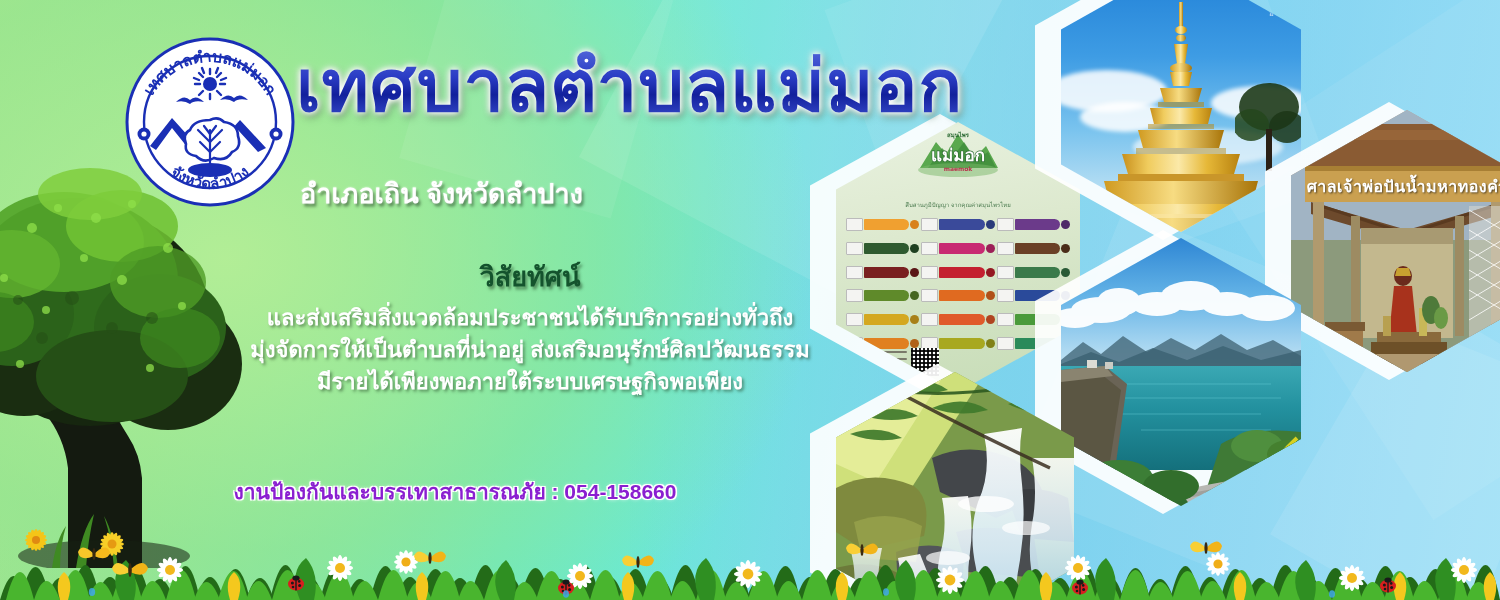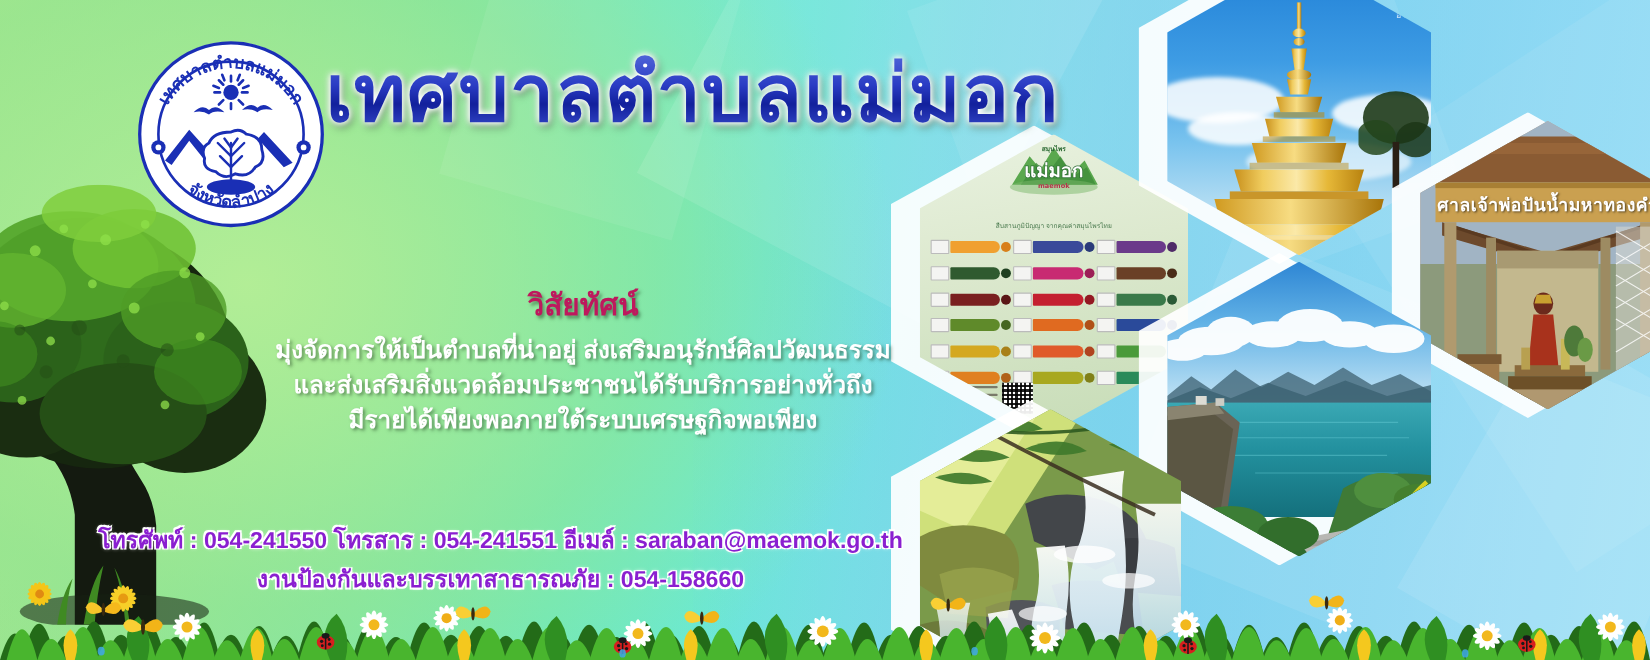--- a/index.html
+++ b/index.html
@@ -89,21 +89,21 @@
     text-shadow:2px 3px 3px rgba(30,60,30,0.55), 0 0 2px rgba(255,255,255,0.9);
     white-space:nowrap;
   }
 
   
   .vision-wrap {
     position:absolute; left:230px; top:255px; width:600px;
     text-align:center;
   }
   .vision-head {
-    font-size:27px; font-weight:bold; color:#be185d;
+    font-size:27px; font-weight:bold; color:#14532d;
     text-shadow:2px 3px 3px rgba(30,60,30,0.5);
     margin-bottom:4px;
   }
   .vision-line {
     font-size:22px; font-weight:bold; color:#ffffff;
     text-shadow:2px 2px 3px rgba(30,60,30,0.5);
     line-height:1.45;
     white-space:nowrap;
   }
 
@@ -679,30 +679,30 @@
       <text font-family="DejaVu Sans, sans-serif" font-size="15.5" font-weight="bold" fill="#1a2fb5">
         <textPath href="#arcTop" startOffset="50%" text-anchor="middle">เทศบาลตำบลแม่มอก</textPath>
       </text>
       <text font-family="DejaVu Sans, sans-serif" font-size="15" font-weight="bold" fill="#1a2fb5">
         <textPath href="#arcBot" startOffset="50%" text-anchor="middle">จังหวัดลำปาง</textPath>
       </text>
     </svg>
   </div>
 
   <div class="title-th">เทศบาลตำบลแม่มอก</div>
+  <div class="title-sub">อำเภอเถิน จังหวัดลำปาง</div>
 
   <div class="vision-wrap">
     <div class="vision-head">วิสัยทัศน์</div>
+    <div class="vision-line">และส่งเสริมสิ่งแวดล้อมประชาชนได้รับบริการอย่างทั่วถึง</div>
     <div class="vision-line">มุ่งจัดการให้เป็นตำบลที่น่าอยู่ ส่งเสริมอนุรักษ์ศิลปวัฒนธรรม</div>
-    <div class="vision-line">และส่งเสริมสิ่งแวดล้อมประชาชนได้รับบริการอย่างทั่วถึง</div>
     <div class="vision-line">มีรายได้เพียงพอภายใต้ระบบเศรษฐกิจพอเพียง</div>
   </div>
 
   <div class="contact-wrap">
-    <div class="contact-line">โทรศัพท์ : 054-241550  โทรสาร : 054-241551 อีเมล์ : saraban@maemok.go.th</div>
     <div class="contact-line">งานป้องกันและบรรเทาสาธารณภัย : 054-158660</div>
   </div>
 
   <div class="grass">
     <svg viewBox="0 0 1500 96" preserveAspectRatio="none">
       <defs>
         <g id="blade">
             <path d="M0 96 Q3 56 10 30 Q4 60 5 96 Z" fill="#3f9a2a"></path>
           </g>
       </defs>

